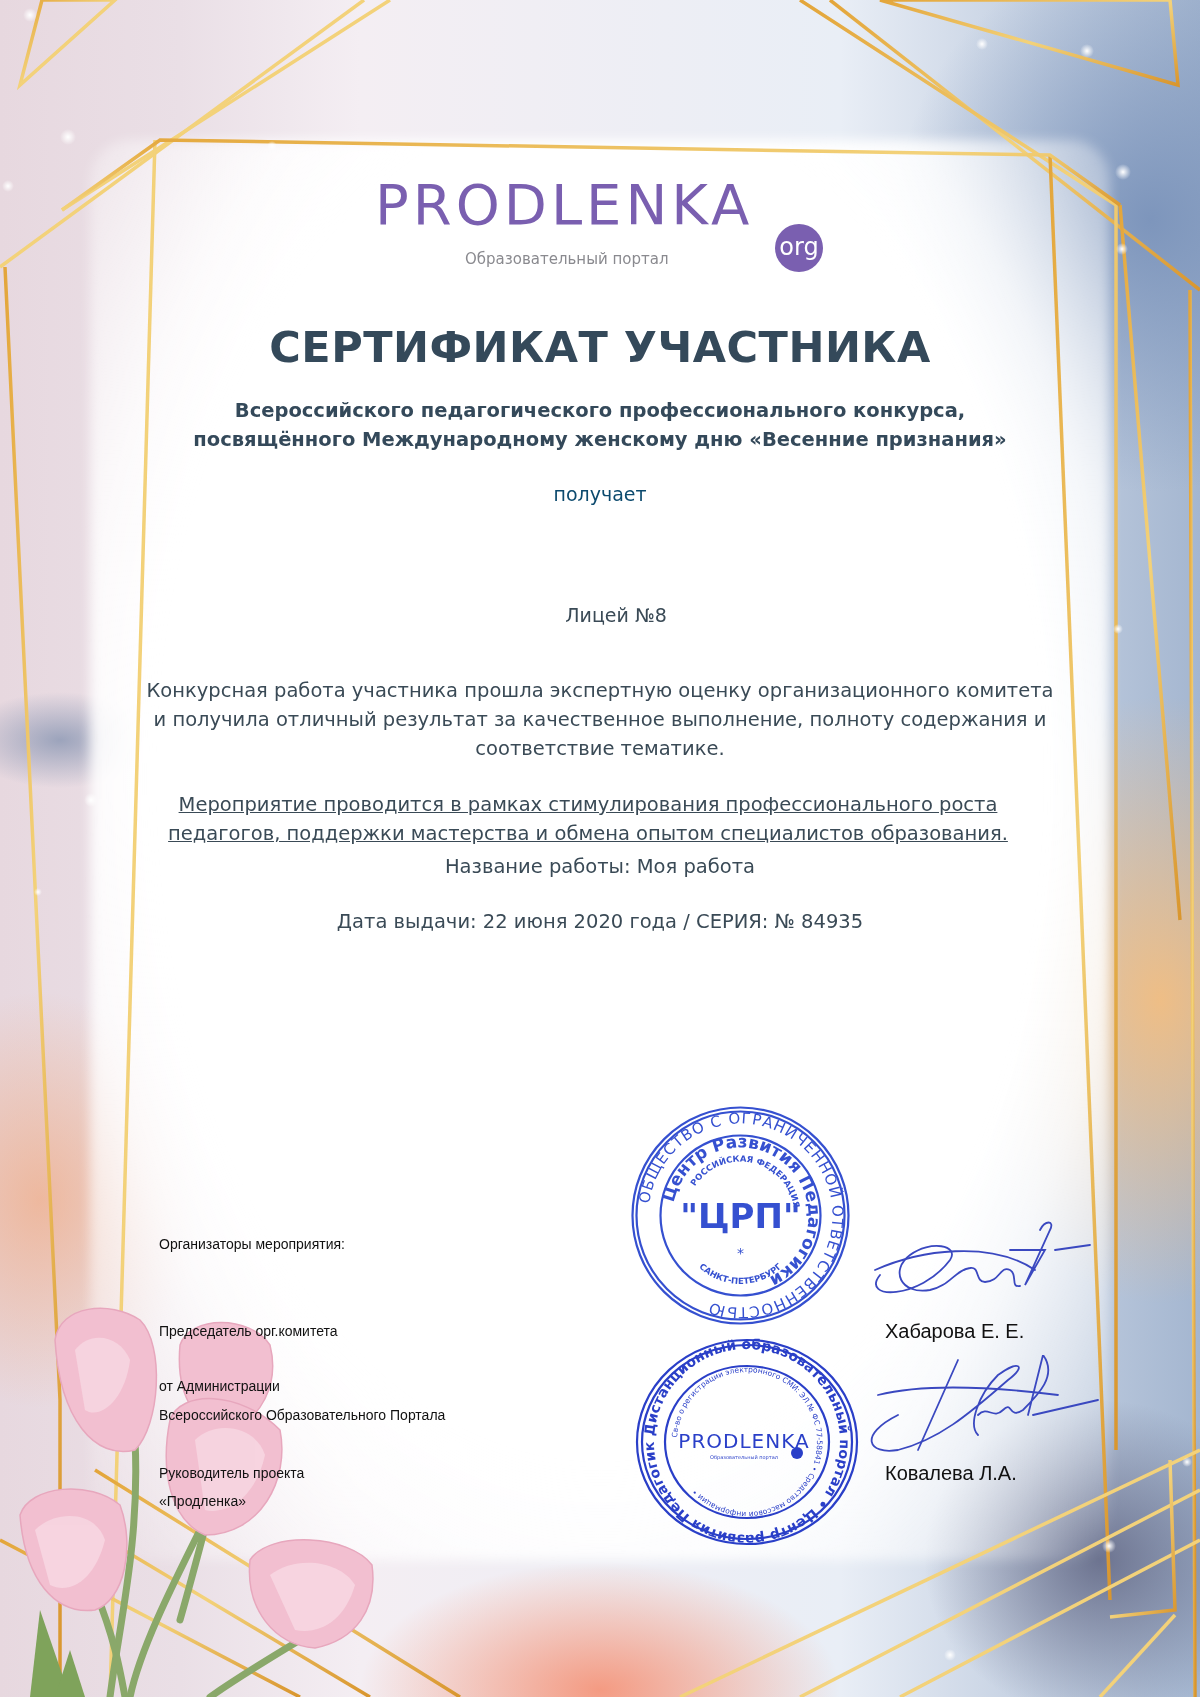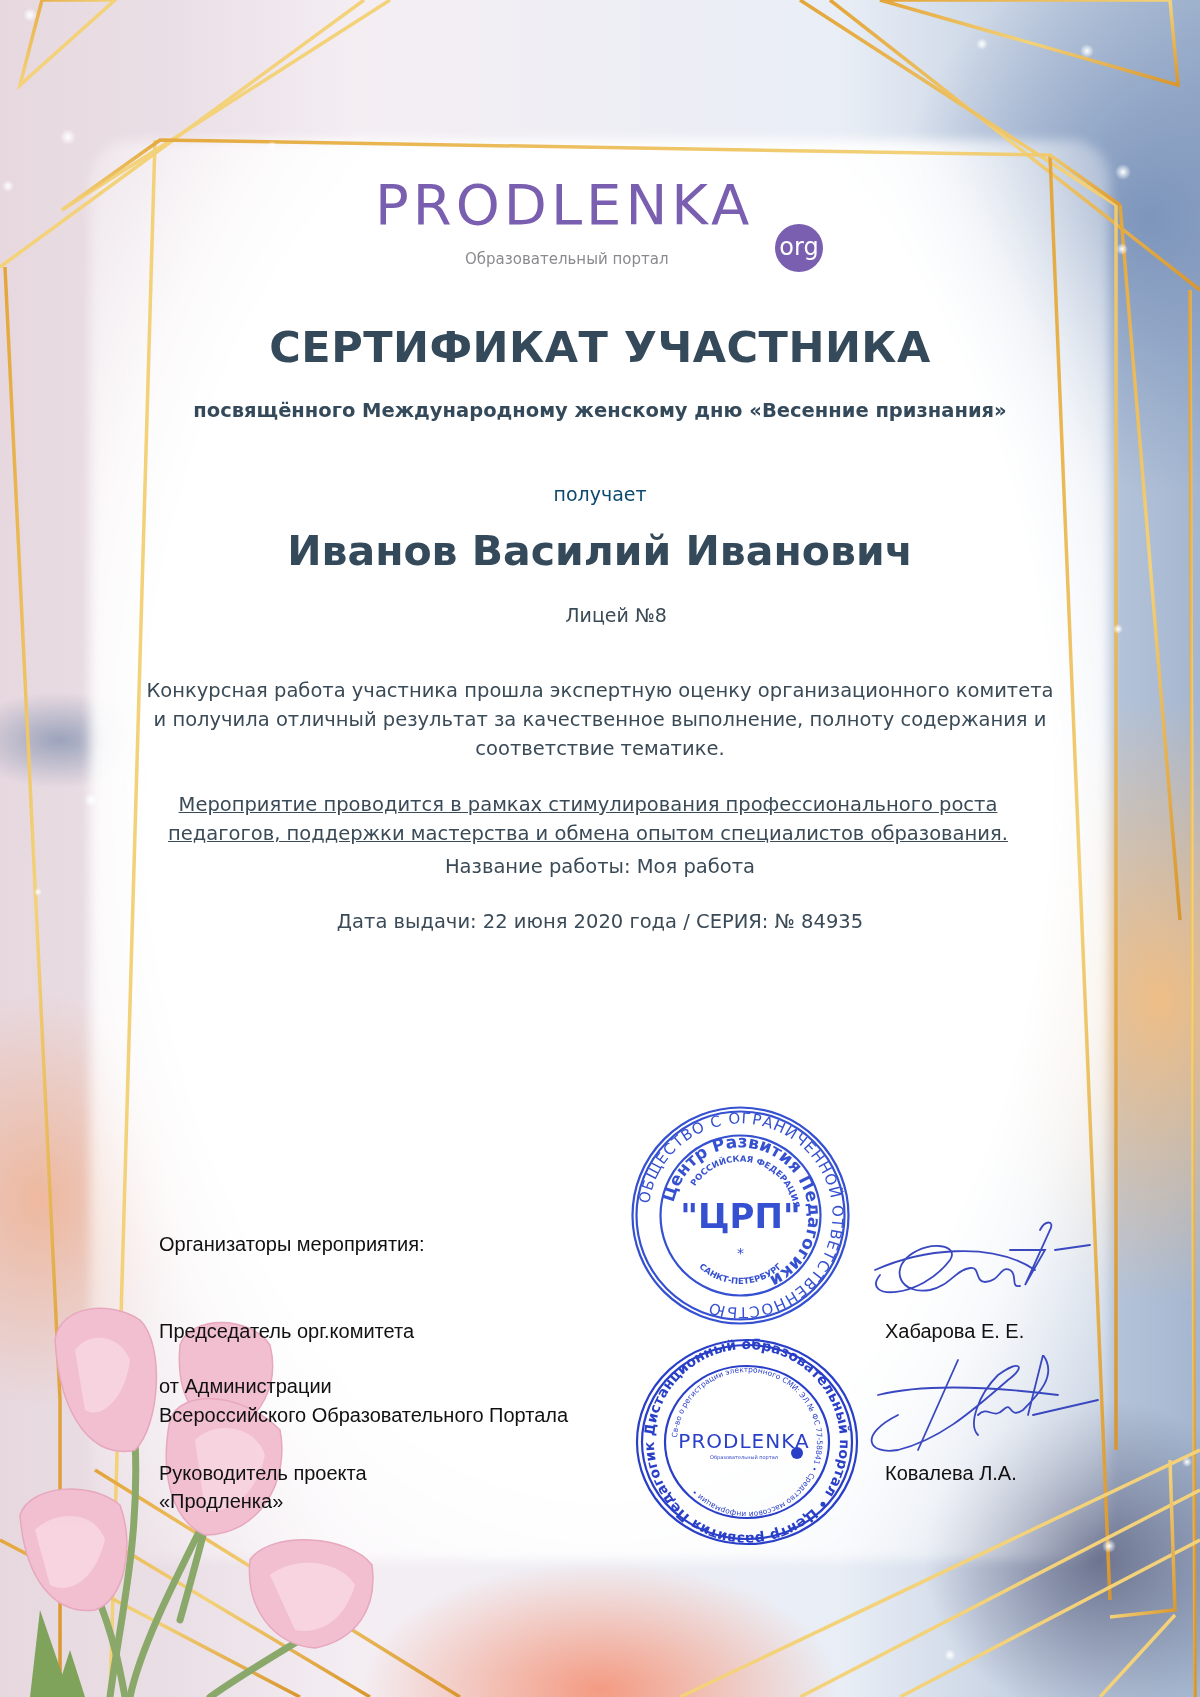--- a/index.html
+++ b/index.html
@@ -51,21 +51,21 @@
     .subtitle { top: 396px; font-size: 19.5px; font-weight: bold; line-height: 29px; color: #34495a; }
     .receives { top: 483px; font-size: 19px; color: #0c4a6e; }
     .name { top: 527px; font-size: 41px; font-weight: bold; color: #34495a; }
     .school { top: 604px; font-size: 19px; color: #3a4a56; margin-left: 16px; }
     .para { font-size: 19.5px; line-height: 29px; color: #3a4a56; margin-top: 20px; }
     .p1 { top: 656px; left: 140px; width: 920px; }
     .p2 { top: 770px; left: 128px; width: 920px; text-decoration: underline; }
     .work { top: 855px; font-size: 19.5px; color: #3a4a56; }
     .date { top: 910px; font-size: 19.5px; color: #3a4a56; }
 
-    .org { position: absolute; left: 159px; font-family: "Liberation Sans", sans-serif; font-size: 20px; color: #111; line-height: 29px; }
+    .org { position: absolute; left: 159px; font-family: "Liberation Sans", sans-serif; font-size: 14px; color: #111; line-height: 29px; }
     .sig-name { position: absolute; left: 885px; font-family: "Liberation Sans", sans-serif; font-size: 20px; color: #111; }
 
     .stamp { position: absolute; }
     .signature { position: absolute; }
     .tulips { position: absolute; left: 0; top: 1290px; width: 380px; height: 407px; }
   </style>
 </head>
 <body>
 
 <div class="glow"></div>
@@ -159,25 +159,25 @@
 
   <div class="logo">
     <div class="logo-word">PRODLENKA</div>
     <div class="logo-org">org</div>
     <div class="logo-sub">Образовательный портал</div>
   </div>
 
   <div class="center title">СЕРТИФИКАТ УЧАСТНИКА</div>
 
   <div class="center subtitle">
+    <div>Всероссийского педагогического профессионального конкурса,</div>
     <div>посвящённого Международному женскому дню «Весенние признания»</div>
   </div>
 
   <div class="center receives">получает</div>
-  <div class="center name">Иванов Василий Иванович</div>
   <div class="center school">Лицей №8</div>
 
   <div class="center para p1">Конкурсная работа участника прошла экспертную оценку организационного комитета и получила отличный результат за качественное выполнение, полноту содержания и соответствие тематике.</div>
   <div class="center para p2">Мероприятие проводится в рамках стимулирования профессионального роста педагогов, поддержки мастерства и обмена опытом специалистов образования.</div>
 
   <div class="center work">Название работы: Моя работа</div>
   <div class="center date">Дата выдачи: 22 июня 2020 года / СЕРИЯ: № 84935</div>
 
   <div class="org" style="top:1230px;">Организаторы мероприятия:</div>
   <div class="org" style="top:1317px;">Председатель орг.комитета</div>

